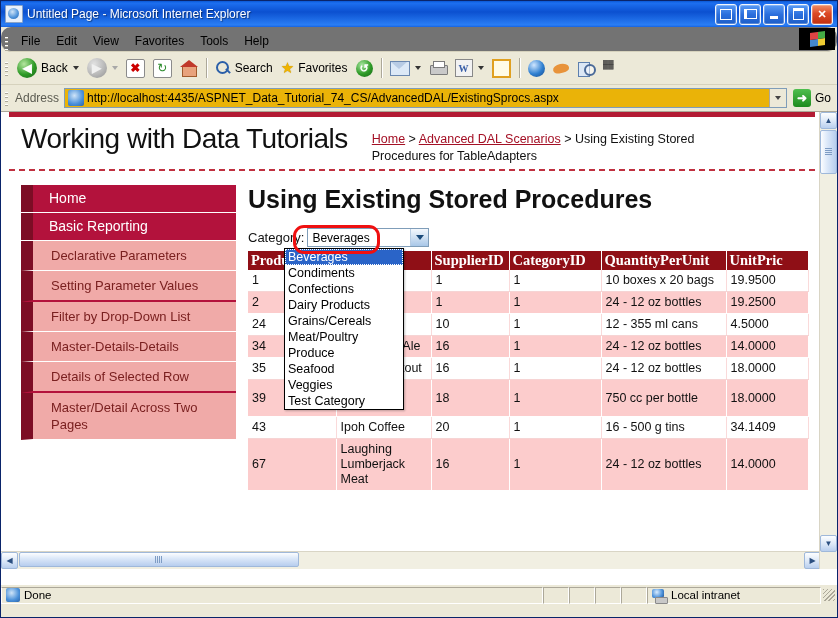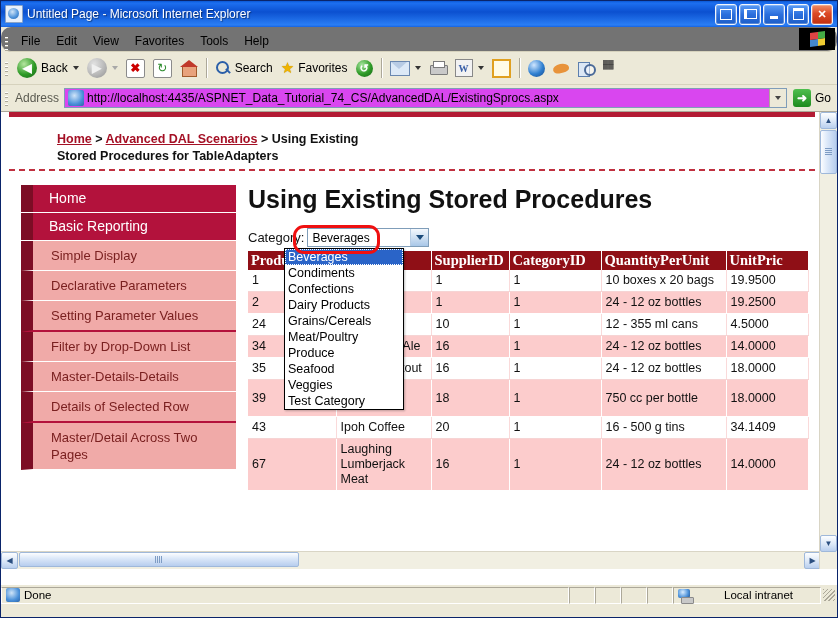--- a/index.html
+++ b/index.html
@@ -150,21 +150,21 @@
   .ico-mag2:before{content:"";position:absolute;left:0;top:2px;width:10px;height:13px;background:#dbe7f5;border:1px solid #5c7fae;}
   .ico-mag2:after{content:"";position:absolute;left:6px;top:4px;width:8px;height:8px;border:2px solid #4a6a99;border-radius:50%;background:rgba(255,255,255,.5);}
   .ico-msgr { width:18px;height:17px;position:relative; font-size:9px; color:#333; line-height:5px;
               font-family:"Liberation Mono",monospace; overflow:hidden;}
 
   
   .addressbar { height: 26px; background: #ece9d8; display: flex; align-items: center;
                 border-bottom: 1px solid #aca899; padding-right: 2px; }
   .addr-label { font-size: 12px; color: #5a5a50; padding: 0 5px 0 2px; white-space: nowrap; }
   .addr-input {
-    flex: 1; height: 20px; background: #d946ef; border: 1px solid #7f9db9;
+    flex: 1; height: 20px; background: #eab308; border: 1px solid #7f9db9;
     display: flex; align-items: center; position: relative; box-sizing: border-box;
   }
   .addr-ico { width:16px;height:16px;margin:0 3px; border-radius:2px;
     background: radial-gradient(circle at 40% 35%, #cfe4f8 0%, #4a90d9 60%, #2a63a8 100%);
     flex:0 0 auto;}
   .addr-text { font-size: 12px; color: #000; white-space: nowrap; overflow: hidden; flex:1; }
   .addr-drop { width: 16px; height: 18px; background: #ece9d8; border-left: 1px solid #aca899;
                display:flex;align-items:center;justify-content:center;flex:0 0 auto;}
   .addr-drop .caret { margin-left:0; border-top-color:#444; }
   .go-btn { display:flex; align-items:center; padding: 0 4px 0 6px; }
@@ -180,21 +180,21 @@
     background: #fff; overflow: hidden;
   }
   .topbar-red { height: 5px; background: #b31b34; margin: 0 6px 0 8px; }
   .hdr {
     display: flex; align-items: flex-start; padding: 6px 10px 4px 12px;
     border-bottom: 2px dashed #c03040;
     margin: 0 6px 0 8px;
   }
   .site-title { font-family: "Liberation Sans", sans-serif; font-size: 28px; color: #111;
                 font-weight: normal; letter-spacing: -0.5px; white-space: nowrap; }
-  .crumbs { margin-left: 36px; font-size: 12.5px; font-weight: bold; color: #111;
+  .crumbs { margin-left: 24px; font-size: 12.5px; font-weight: normal; color: #111;
             line-height: 17px; max-width: 330px; padding-top: 8px; }
   .crumbs a { color: #a41025; text-decoration: underline; }
 
   .body-cols { display: flex; }
   .sidebar { width: 215px; flex: 0 0 auto; padding-top: 14px; padding-left: 20px; }
   .nav-head {
     background: #b3123c; color: #fff; font-size: 14px;
     padding: 5px 4px 5px 16px; border-left: 12px solid #7d0d25;
     margin-bottom: 1px; position: relative; line-height: 17px;
   }
@@ -287,21 +287,21 @@
 
   
   .statusbar {
     height: 20px; background: #ece9d8; display: flex; align-items: center;
     border-top: 1px solid #fff; font-size: 11.5px;
   }
   .st-pane { height: 17px; display: flex; align-items: center; padding: 2px 4px;
              border: 1px solid; border-color: #aca899 #fff #fff #aca899; box-sizing: border-box; }
   .st-main { flex: 1; border-left-color: #fff; }
   .st-small { width: 26px; }
-  .st-zone { width: 148px; gap: 27px; }
+  .st-zone { width: 174px; }
   .st-ico { width: 14px; height: 14px; margin-right: 4px; border-radius: 2px;
             background: radial-gradient(circle at 40% 35%, #cfe4f8 0%, #4a90d9 60%, #2a63a8 100%); flex:0 0 auto;}
   .st-zone-ico { width: 15px; height: 14px; margin-right: 4px; position: relative; flex:0 0 auto;}
   .st-zone-ico:before { content:""; position:absolute; left:0; top:1px; width:12px; height:9px;
     background: radial-gradient(circle at 40% 35%, #d8ecff 0%, #4a90d9 60%, #234f8a 100%); border-radius:2px;}
   .st-zone-ico:after { content:""; position:absolute; left:3px; top:9px; width:11px; height:5px;
     background:#c8c8c8; border:1px solid #8a8a8a; border-radius:1px;}
   .grip-corner { width: 16px; height: 16px; margin-left: auto; position: relative; }
   .grip-corner:before { content:""; position:absolute; right:2px; bottom:2px; width:12px; height:12px;
     background-image: repeating-linear-gradient(135deg,#aca899 0 1px, transparent 1px 3px);}
@@ -431,31 +431,31 @@
       <span class="go-text">Go</span>
     </div>
   </div>
 
   <div class="viewport">
     <div class="page">
 
       <div class="topbar-red"></div>
 
       <div class="hdr">
+        <div class="site-title">Working with Data Tutorials</div>
         <div class="crumbs">
           <a href="#">Home</a><span> &gt; </span><a href="#">Advanced DAL Scenarios</a><span> &gt; </span><span>Using Existing Stored Procedures for TableAdapters</span>
         </div>
       </div>
 
       <div class="body-cols">
 
         <div class="sidebar">
           <div class="nav-head">Home</div>
           <div class="nav-head">Basic Reporting</div>
-          <div class="nav-sub">Simple Display</div>
           <div class="nav-sub">Declarative Parameters</div>
           <div class="nav-sub nav-group-end">Setting Parameter Values</div>
           <div class="nav-sub">Filter by Drop-Down List</div>
           <div class="nav-sub">Master-Details-Details</div>
           <div class="nav-sub nav-group-end">Details of Selected Row</div>
           <div class="nav-sub">Master/Detail Across Two Pages</div>
         </div>
 
         <div class="content">
           <div class="page-h1">Using Existing Stored Procedures</div>

